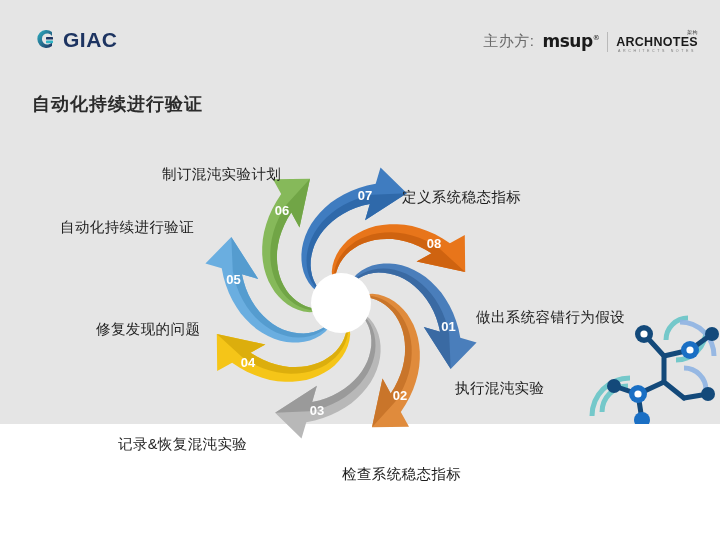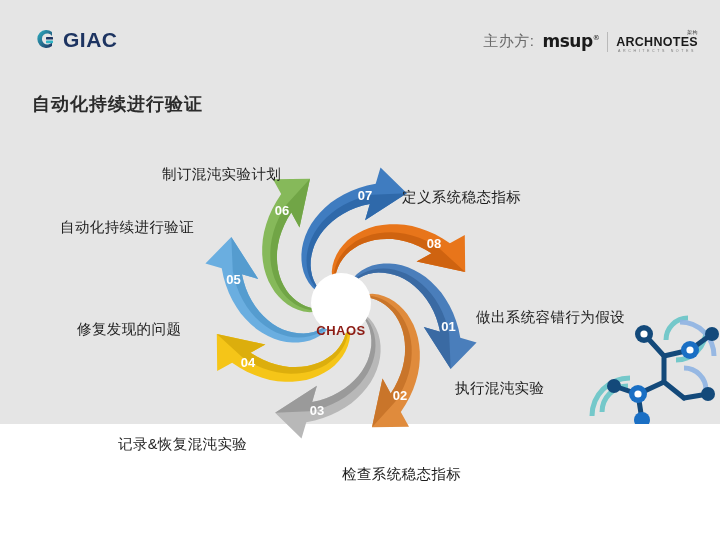--- a/index.html
+++ b/index.html
@@ -237,29 +237,28 @@
         <circle cx="161" cy="148" r="30" fill="#ffffff"></circle>
         <text x="268.4" y="176.4" text-anchor="middle" font-size="13" font-weight="bold" font-family="&quot;Liberation Sans&quot;, sans-serif" fill="#ffffff">01</text>
         <text x="220.1" y="245.4" text-anchor="middle" font-size="13" font-weight="bold" font-family="&quot;Liberation Sans&quot;, sans-serif" fill="#ffffff">02</text>
         <text x="137.1" y="259.9" text-anchor="middle" font-size="13" font-weight="bold" font-family="&quot;Liberation Sans&quot;, sans-serif" fill="#ffffff">03</text>
         <text x="68.1" y="211.6" text-anchor="middle" font-size="13" font-weight="bold" font-family="&quot;Liberation Sans&quot;, sans-serif" fill="#ffffff">04</text>
         <text x="53.6" y="128.6" text-anchor="middle" font-size="13" font-weight="bold" font-family="&quot;Liberation Sans&quot;, sans-serif" fill="#ffffff">05</text>
         <text x="101.9" y="59.6" text-anchor="middle" font-size="13" font-weight="bold" font-family="&quot;Liberation Sans&quot;, sans-serif" fill="#ffffff">06</text>
         <text x="184.9" y="45.1" text-anchor="middle" font-size="13" font-weight="bold" font-family="&quot;Liberation Sans&quot;, sans-serif" fill="#ffffff">07</text>
         <text x="253.9" y="93.4" text-anchor="middle" font-size="13" font-weight="bold" font-family="&quot;Liberation Sans&quot;, sans-serif" fill="#ffffff">08</text>
       </svg>
-    <div class="chaos-center">CHAOS</div>
     <div id="step-labels">
         <div class="step-label" style="left: 162px; top: 25px;">制订混沌实验计划</div>
         <div class="step-label" style="left: 402px; top: 48px;">定义系统稳态指标</div>
         <div class="step-label" style="left: 476px; top: 136px; margin-top: 32px;">做出系统容错行为假设</div>
         <div class="step-label" style="left: 455px; top: 239px;">执行混沌实验</div>
         <div class="step-label" style="left: 342px; top: 325px;">检查系统稳态指标</div>
         <div class="step-label" style="left: 118px; top: 295px;">记录&amp;恢复混沌实验</div>
-        <div class="step-label" style="left: 77px; top: 180px;">修复发现的问题</div>
+        <div class="step-label" style="left: 96px; top: 180px;">修复发现的问题</div>
         <div class="step-label" style="left: 60px; top: 78px;">自动化持续进行验证</div>
       </div>
   </div>
 
   
   <span>
     <svg class="corner-deco" viewBox="0 0 140 130" aria-hidden="true">
       <g fill="none" stroke="#6fc7c9" stroke-width="5" opacity="0.95">
         <path d="M22 118 A26 26 0 0 1 48 92"></path>
         <path d="M12 122 A38 38 0 0 1 50 84"></path>

